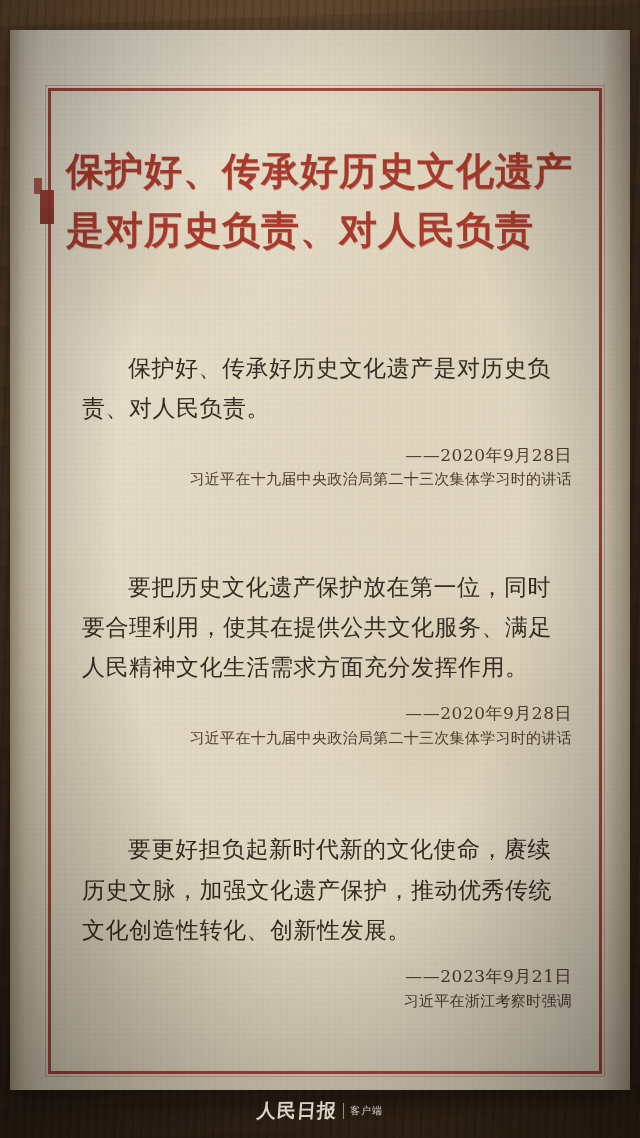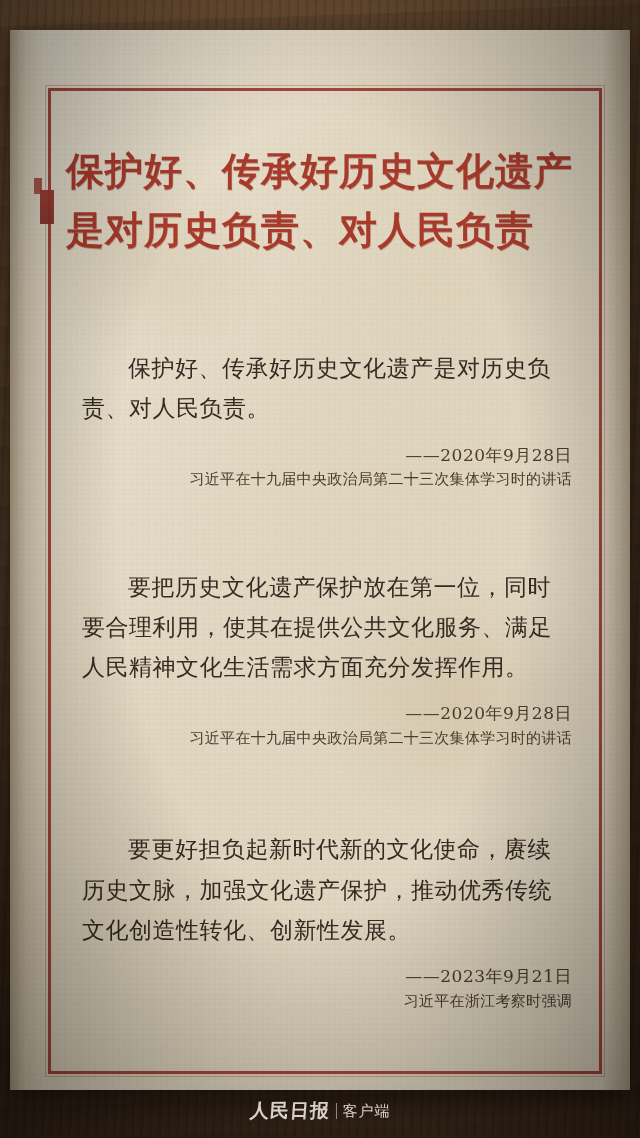--- a/index.html
+++ b/index.html
@@ -207,21 +207,21 @@
     opacity: 0.92;
     transform: skewX(-4deg);
   }
   .footer-sep {
     width: 1px;
     height: 16px;
     background: rgba(232,226,214,0.55);
   }
   .footer-text {
     font-family: "DejaVu Sans", sans-serif;
-    font-size: 15px;
+    font-size: 10px;
     color: #e8e2d6;
     letter-spacing: 1px;
     opacity: 0.9;
   }
 </style>
 </head>
 <body>
 
 <div class="poster">
   <div class="wood-grain"></div>

